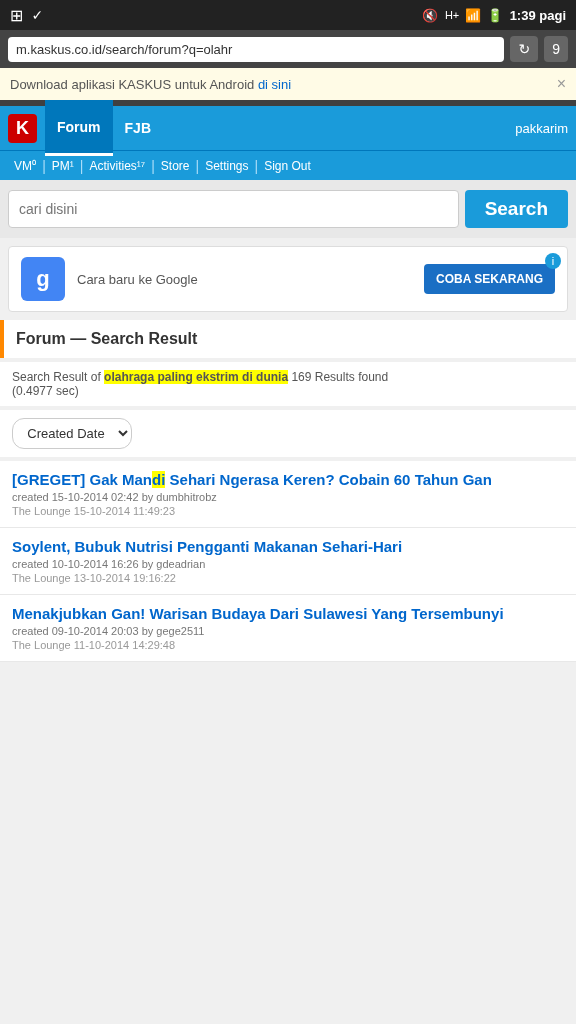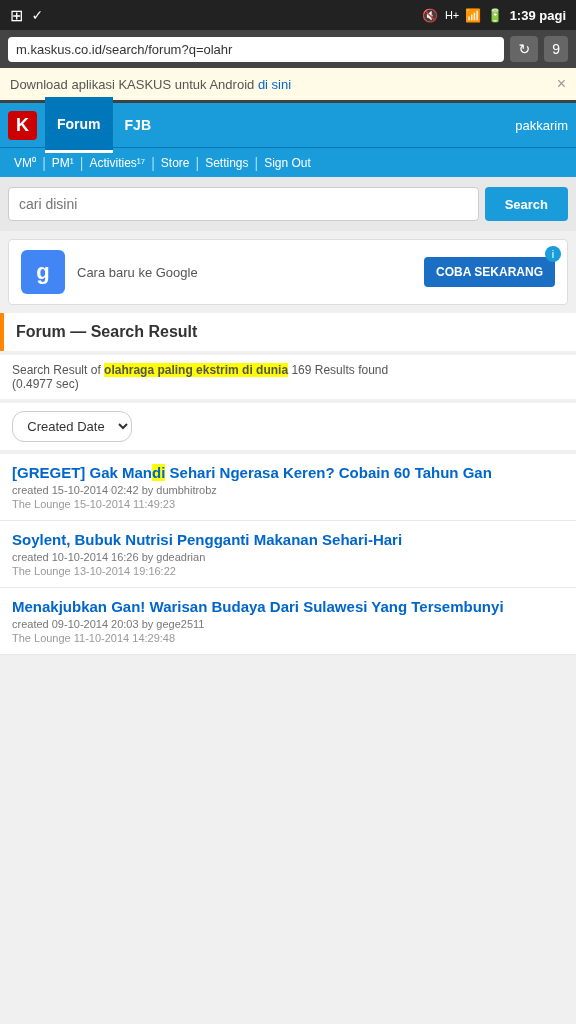--- a/index.html
+++ b/index.html
@@ -44,21 +44,21 @@
       border-radius: 4px;
       color: #fff;
       padding: 5px 8px;
       cursor: pointer;
       font-size: 14px;
     }
 
     
     .banner {
       background: #fffbe6;
-      border-bottom: 3px solid #404040;
+      border-bottom: 6px solid #404040;
       padding: 7px 10px;
       display: flex;
       align-items: center;
       justify-content: space-between;
       font-size: 13px;
       color: #555;
     }
     .banner a { color: #0066cc; text-decoration: none; }
     .banner-close { color: #999; cursor: pointer; font-size: 16px; }
 
@@ -129,21 +129,21 @@
       font-size: 14px;
       background: #fff;
       color: #999;
     }
     .search-btn {
       background: #1a9bda;
       color: #fff;
       border: none;
       border-radius: 4px;
       padding: 8px 20px;
-      font-size: 13px;
+      font-size: 19px;
       font-weight: bold;
       cursor: pointer;
     }
 
     
     .google-banner {
       background: #fff;
       border: 1px solid #ddd;
       margin: 8px;
       border-radius: 4px;

